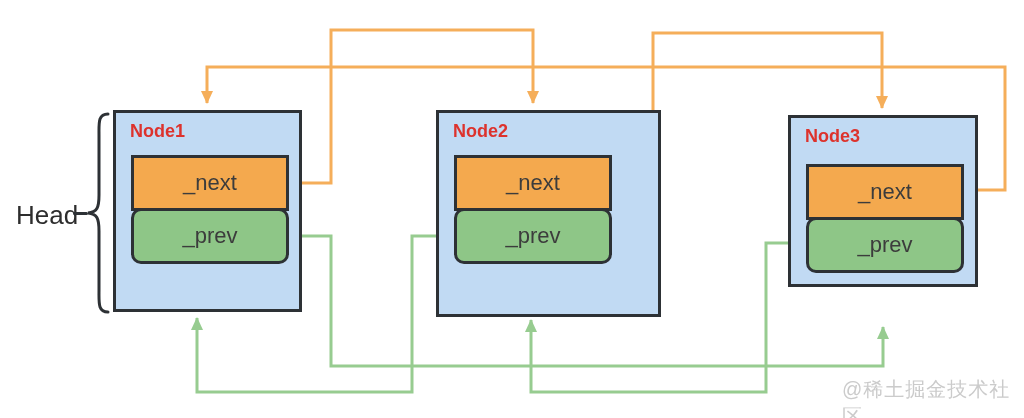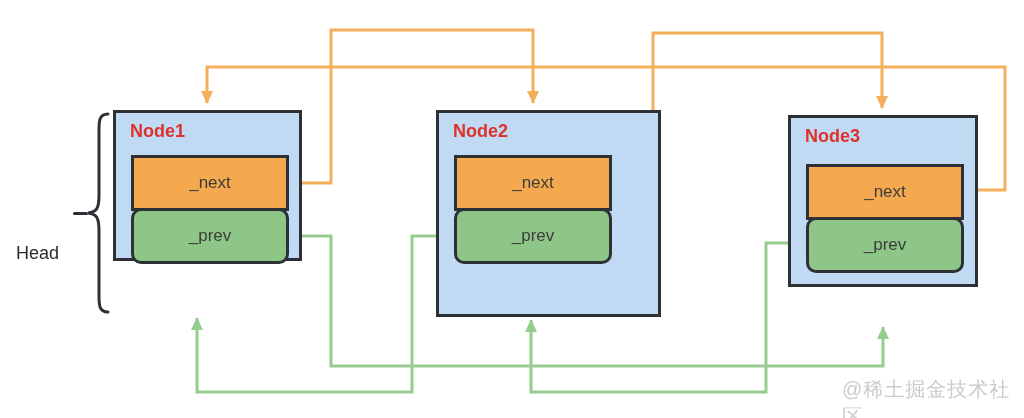--- a/index.html
+++ b/index.html
@@ -13,44 +13,44 @@
   #arrow-layer{
     position:absolute;left:0;top:0;width:1024px;height:418px;
     pointer-events:none;
   }
   .node{
     position:absolute;
     box-sizing:border-box;
     background:var(--node-fill,#C1DAF3);
     border:3px solid var(--node-border,#2D3135);
   }
-  #node1{left:113px;top:110px;width:189px;height:151px;}
+  #node1{left:113px;top:110px;width:189px;height:202px;}
   #node2{left:436px;top:110px;width:225px;height:207px;}
   #node3{left:788px;top:115px;width:190px;height:172px;}
   .node-title{
     position:absolute;left:14px;top:8px;
     font-size:18px;font-weight:bold;
     color:var(--title-red,#DD322C);
   }
   .field{
     position:absolute;left:15px;width:158px;height:56px;
     box-sizing:border-box;
     border:3px solid var(--node-border,#2D3135);
     display:flex;align-items:center;justify-content:center;
-    font-size:17px;color:var(--text-dark,#3C3C3C);
+    font-size:22px;color:var(--text-dark,#3C3C3C);
   }
   .field.next{background:var(--orange-fill,#F4A94E);}
   .field.prev{background:var(--green-fill,#8EC687);border-radius:10px;}
   #node1 .next,#node2 .next{top:42px;}
   #node1 .prev,#node2 .prev{top:95px;}
   #node3 .next{top:46px;}
   #node3 .prev{top:99px;}
   #head-label{
     position:absolute;left:16px;top:200px;
-    font-size:18px;color:var(--head-color,#2D2D2D);margin-top:43px;
+    font-size:26px;color:var(--head-color,#2D2D2D);
   }
   #head-tick{
     position:absolute;left:73px;top:212px;width:15px;height:3px;
     background:var(--node-border,#2D3135);border-radius:2px;
   }
   #head-brace{
     position:absolute;left:84px;top:111px;width:26px;height:204px;
   }
   #watermark{
     position:absolute;left:842px;top:376px;

